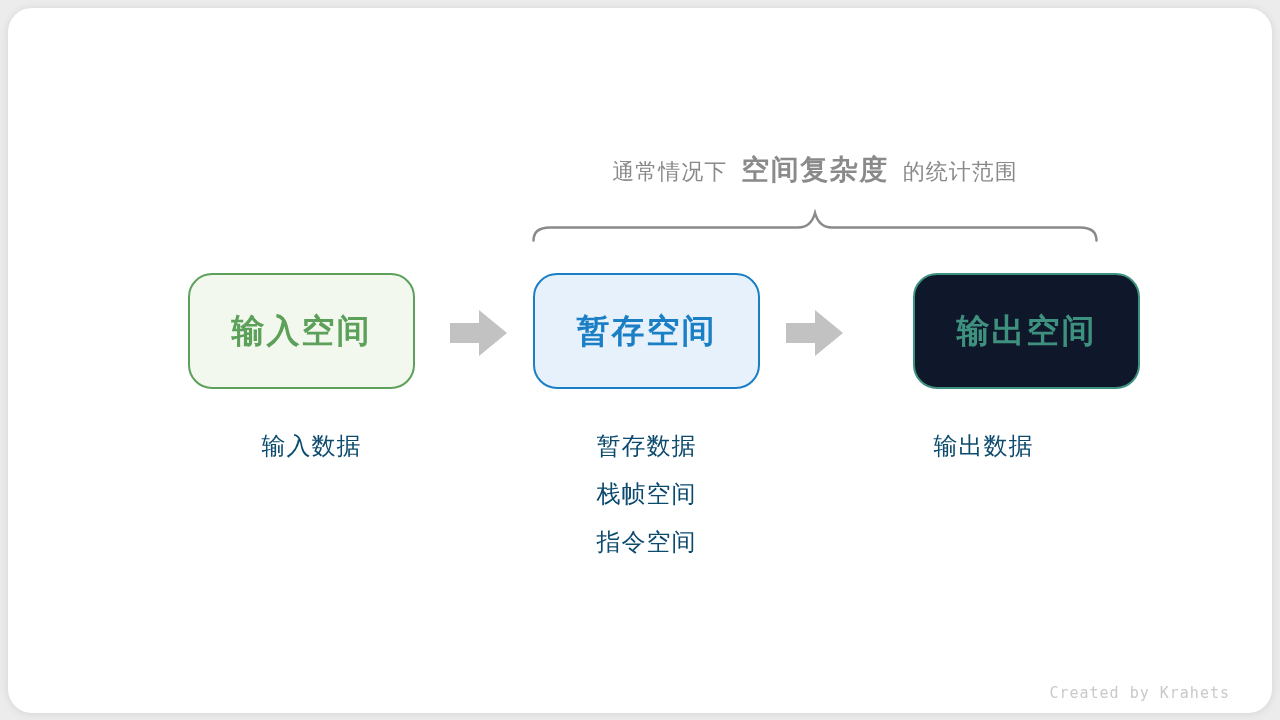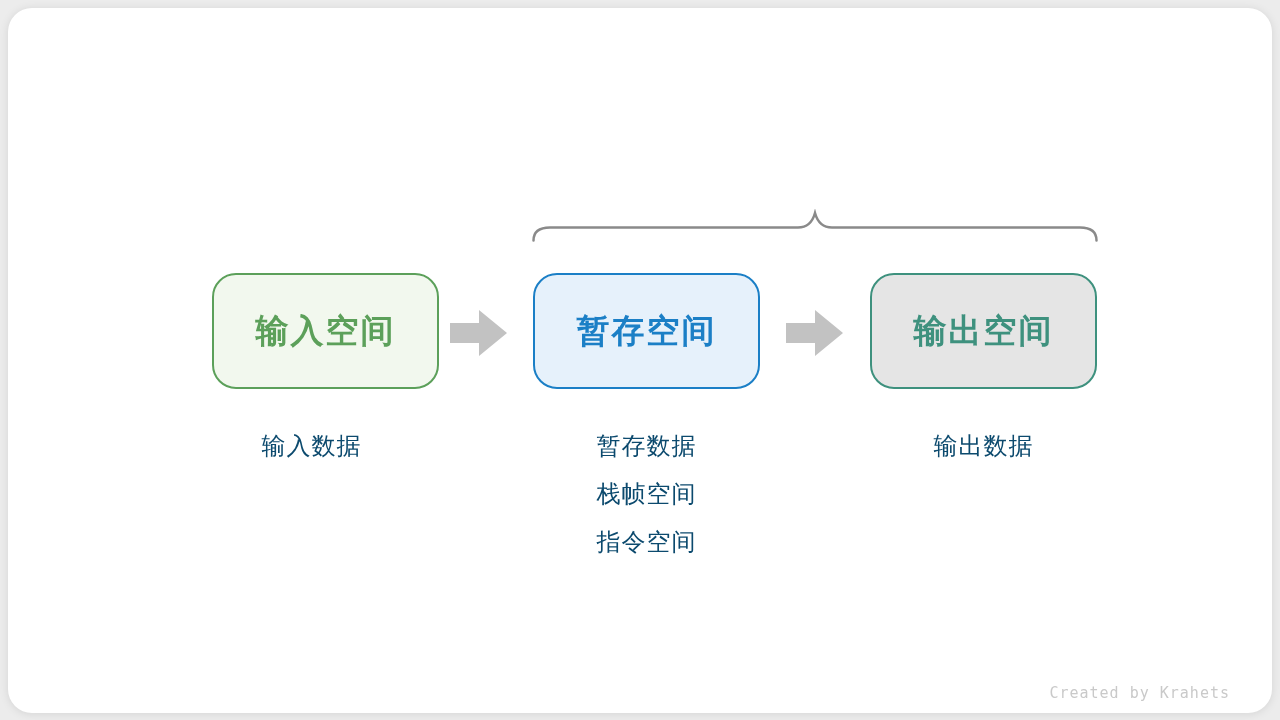--- a/index.html
+++ b/index.html
@@ -36,21 +36,21 @@
   
   .space-box {
     position: absolute;
     top: 265px; width: 227px; height: 116px;
     border-radius: 24px;
     border: 2.5px solid;
     display: flex; align-items: center; justify-content: center;
     font-size: 33px; font-weight: bold; letter-spacing: 2px;
     white-space: nowrap;
   }
-  .box-input  { left: 204px; }
+  .box-input  { left: 180px; }
   .box-temp   { left: 525px; }
   .box-output { left: 862px; }
   
   .arrow { position: absolute; top: 301px; width: 58px; height: 48px; }
   .arrow-1 { left: 442px; }
   .arrow-2 { left: 778px; }
   
   .notes {
     position: absolute;
     top: 414px; width: 227px;
@@ -74,20 +74,25 @@
     white-space: nowrap;
     text-align: right;
   }
 </style>
 </head>
 <body>
 
 <div class="canvas">
   <div class="card">
 
+    <div class="annotation">
+      <span class="regular">通常情况下</span>
+      <span class="strong">空间复杂度</span>
+      <span class="regular">的统计范围</span>
+    </div>
 
     <svg class="brace" viewBox="0 0 566 33">
       <path d="M 1.5,31.5 Q 1.5,18.5 18,18.5 L 266,18.5 Q 279,18.5 283,4 Q 287,18.5 300,18.5 L 548,18.5 Q 564.5,18.5 564.5,31.5" fill="none" stroke-width="2.5" stroke-linecap="round" style="stroke: rgb(138, 138, 138);"></path>
     </svg>
 
     <div class="space-box box-input" style="color: rgb(92, 160, 90); border-color: rgb(92, 160, 90); background-color: rgb(242, 248, 238);">
       <span>输入空间</span>
     </div>
 
     <svg class="arrow arrow-1" viewBox="0 0 58 48">
@@ -95,21 +100,21 @@
     </svg>
 
     <div class="space-box box-temp" style="color: rgb(27, 127, 198); border-color: rgb(27, 127, 198); background-color: rgb(230, 241, 251);">
       <span>暂存空间</span>
     </div>
 
     <svg class="arrow arrow-2" viewBox="0 0 58 48">
       <polygon points="0,14 29,14 29,1 57,24 29,47 29,34 0,34" style="fill: rgb(194, 194, 194);"></polygon>
     </svg>
 
-    <div class="space-box box-output" style="color: rgb(62, 145, 126); border-color: rgb(62, 145, 126); background-color: #e5e5e5;">
+    <div class="space-box box-output" style="color: rgb(62, 145, 126); border-color: rgb(62, 145, 126); background-color: #0f172a; margin-left: 43px;">
       <span>输出空间</span>
     </div>
 
     <div class="notes notes-input">
       <div>输入数据</div>
     </div>
 
     <div class="notes notes-temp">
       <div>暂存数据</div>
       <div>栈帧空间</div>

